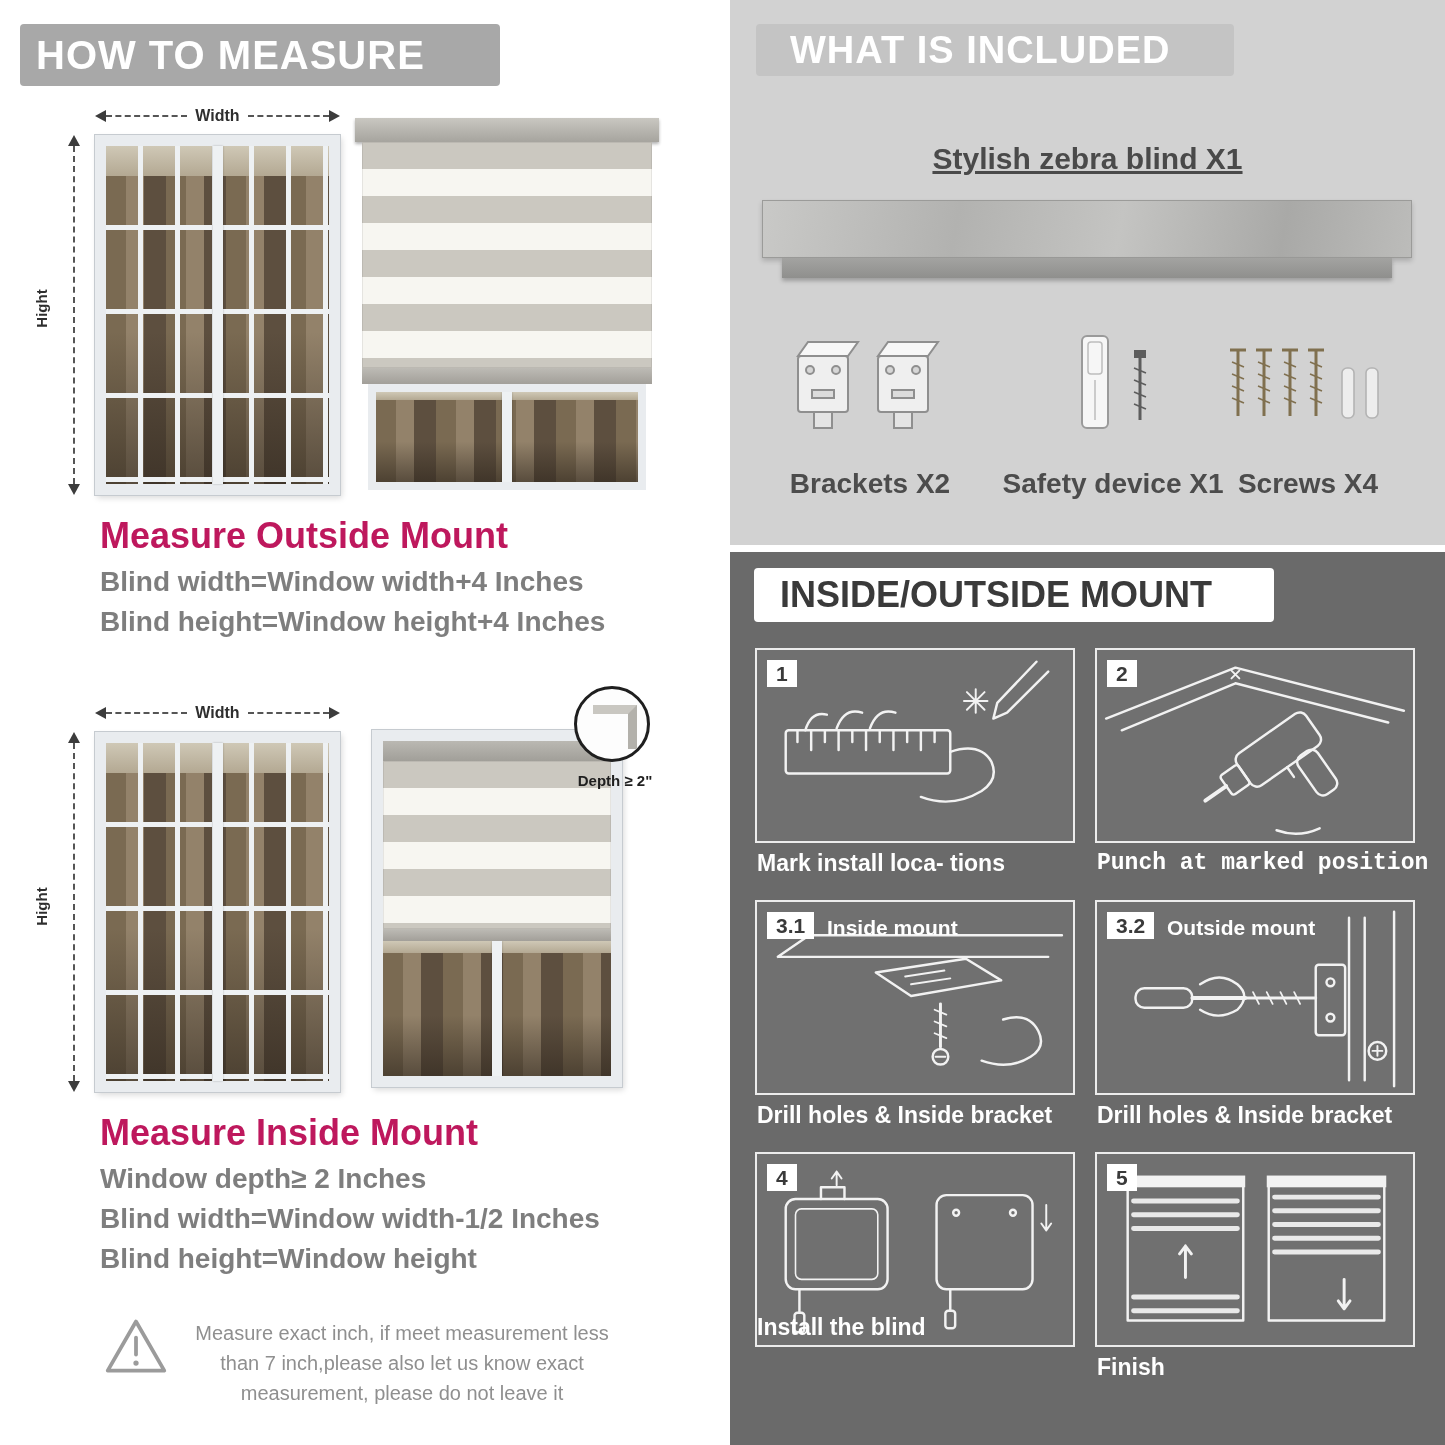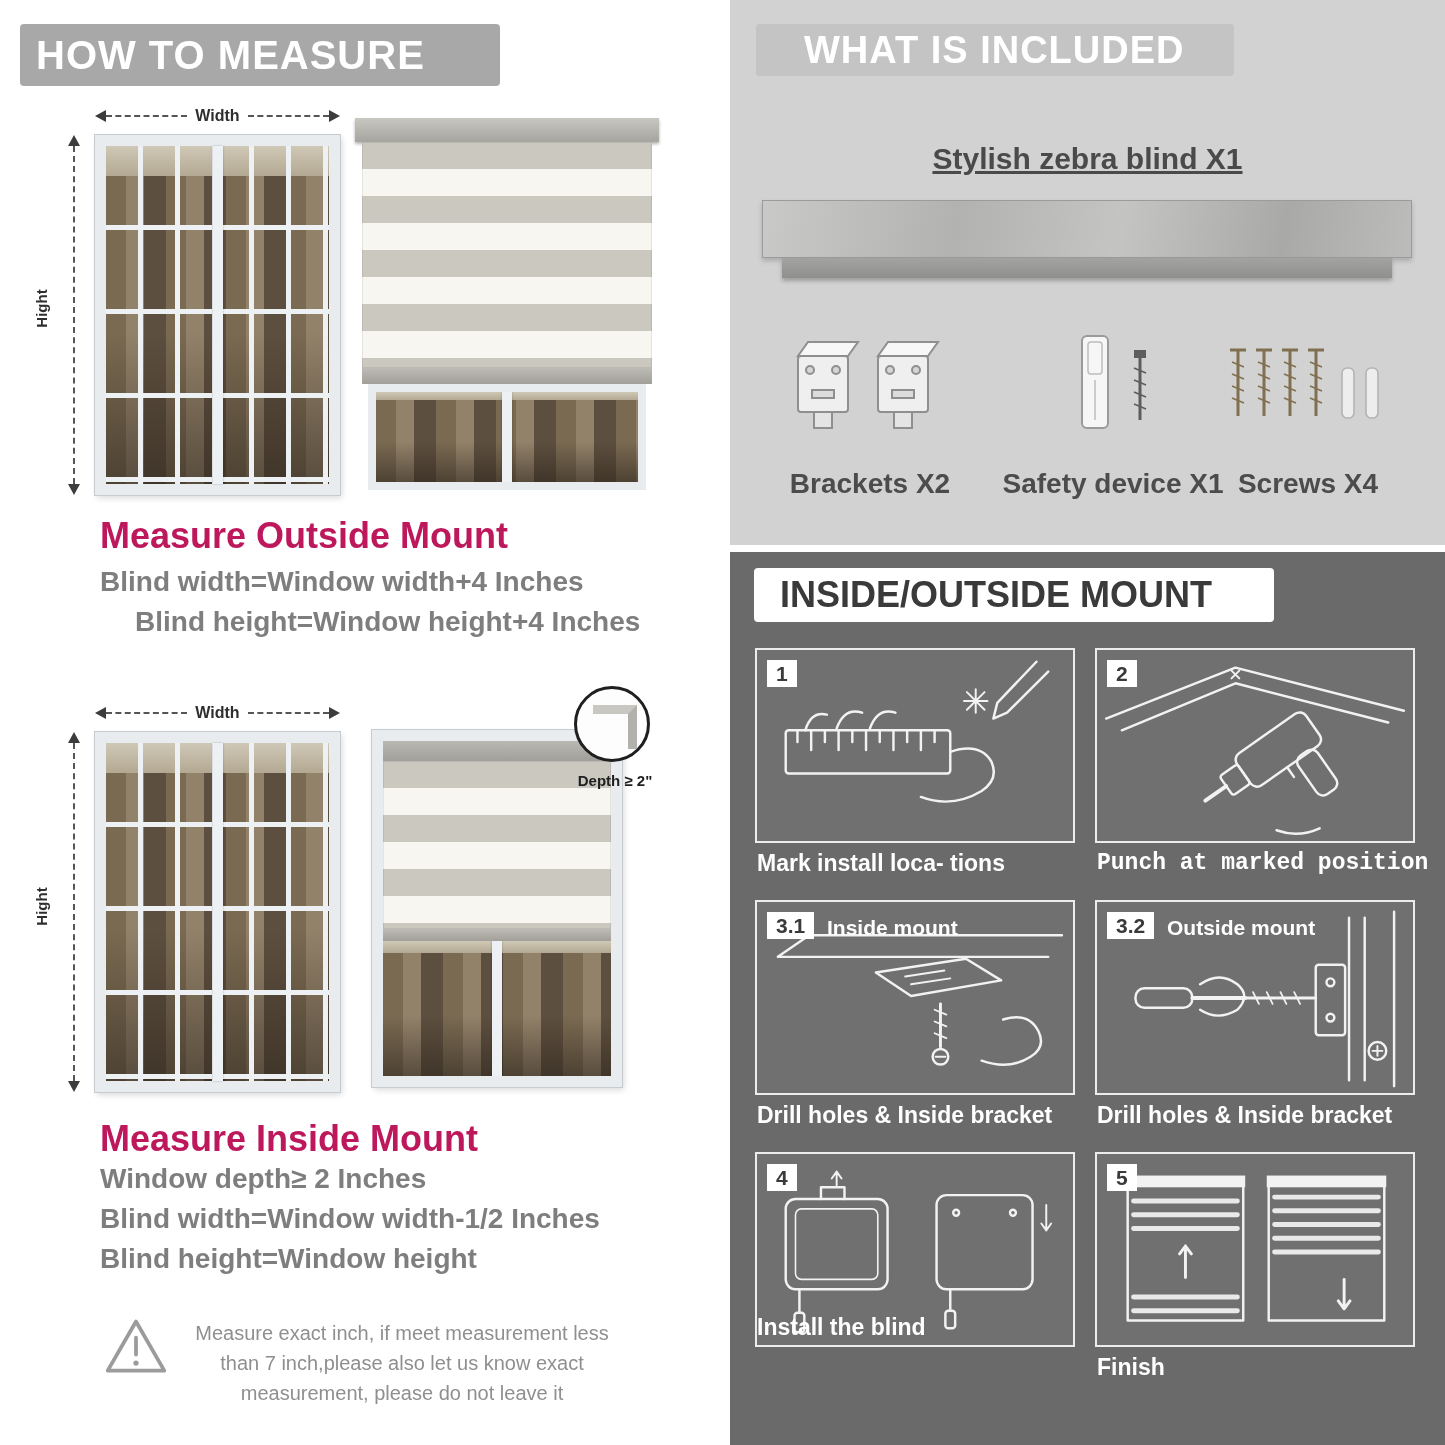--- a/index.html
+++ b/index.html
@@ -52,21 +52,21 @@
     background:#fdfdfd; z-index:5; overflow:hidden; }
   .depth-corner { position:absolute; left:16px; top:16px; width:44px; height:44px;
     border-top:9px solid #c9c7c1; border-right:9px solid #b3b1ab; }
   .depth-label { position:absolute; font-size:15px; font-weight:bold; color:#1f1f1f; text-align:center; z-index:5; }
 
   .warning-text { position:absolute; font-size:20px; color:#8f8f8f; line-height:1.5; text-align:center; }
 
   
   .included-section { position:absolute; left:730px; top:0; width:715px; height:545px; background:#d2d2d2; }
   .banner-included { background:#c4c4c4; color:#fff; font-size:38px; font-weight:bold;
-    display:flex; align-items:center; padding-left:48px; letter-spacing:1px; border-radius:4px; }
+    display:flex; align-items:center; padding-left:34px; letter-spacing:1px; border-radius:4px; }
   .blind-label { font-size:30px; font-weight:bold; color:#4a4a4a; text-align:center;text-decoration:underline; }
   .rail-main { position:absolute; height:58px;
     background:linear-gradient(100deg,#c9c9c7 0%,#b2b2b0 30%,#c4c4c2 55%,#a9a9a7 80%,#bcbcba 100%);
     border:1px solid #9b9b99; box-shadow:0 3px 5px rgba(0,0,0,.18); }
   .rail-under { position:absolute; height:20px; background:linear-gradient(#a3a3a1,#8f8f8d);
     box-shadow:0 3px 4px rgba(0,0,0,.25); }
   .item-label { font-size:28px; font-weight:bold; color:#4c4c4c; text-align:center; position:absolute; }
 
   
   .mount-section { position:absolute; left:730px; top:552px; width:715px; height:893px; background:#6a6a6a; }
@@ -115,21 +115,21 @@
     <div class="stripes" style="top:24px; height:226px;"></div>
     <div class="botrail" style="top:250px;"></div>
     <div class="under-window" style="top:266px;">
       <div class="photo"></div>
       <div class="mullion"></div>
     </div>
   </div>
 
   <div class="abs section-title" style="left:100px; top:515px;">Measure Outside Mount</div>
   <div class="abs spec-line" style="left:100px; top:566px;">Blind width=Window width+4 Inches</div>
-  <div class="abs spec-line" style="left:100px; top:606px;margin-left:35px;">Blind height=Window height+4 Inches</div>
+  <div class="abs spec-line" style="left:100px; top:606px;">Blind height=Window height+4 Inches</div>
 
   <div class="h-arrow" style="left:95px; top:705px; width:245px;">
     <span class="head-l"></span>
     <span class="dash"></span>
     <span class="lbl">Width</span>
     <span class="dash"></span>
     <span class="head-r"></span>
   </div>
   <div class="v-arrow" style="left:66px; top:732px; height:360px;">
     <span class="head-u"></span>
@@ -152,21 +152,21 @@
       <div class="photo"></div>
       <div class="mullion"></div>
     </div>
   </div>
 
   <div class="depth-circle" style="left:574px; top:686px;">
     <div class="depth-corner"></div>
   </div>
   <div class="depth-label" style="left:545px; top:772px; width:140px;">Depth ≥ 2"</div>
 
-  <div class="abs section-title" style="left:100px; top:1112px;margin-top:6px;">Measure Inside Mount</div>
+  <div class="abs section-title" style="left:100px; top:1112px;">Measure Inside Mount</div>
   <div class="abs spec-line" style="left:100px; top:1163px;">Window depth≥ 2 Inches</div>
   <div class="abs spec-line" style="left:100px; top:1203px;">Blind width=Window width-1/2 Inches</div>
   <div class="abs spec-line" style="left:100px; top:1243px;">Blind height=Window height</div>
 
   <div class="abs" style="left:103px; top:1316px; width:66px; height:62px;">
     <svg viewBox="0 0 70 64" width="66" height="62">
       <path d="M35 5 L65 57 H5 Z" fill="none" stroke="#9b9b9b" stroke-width="4" stroke-linejoin="round"></path>
       <line x1="35" y1="22" x2="35" y2="40" stroke="#9b9b9b" stroke-width="4" stroke-linecap="round"></line>
       <circle cx="35" cy="49" r="2.8" fill="#9b9b9b"></circle>
     </svg>

